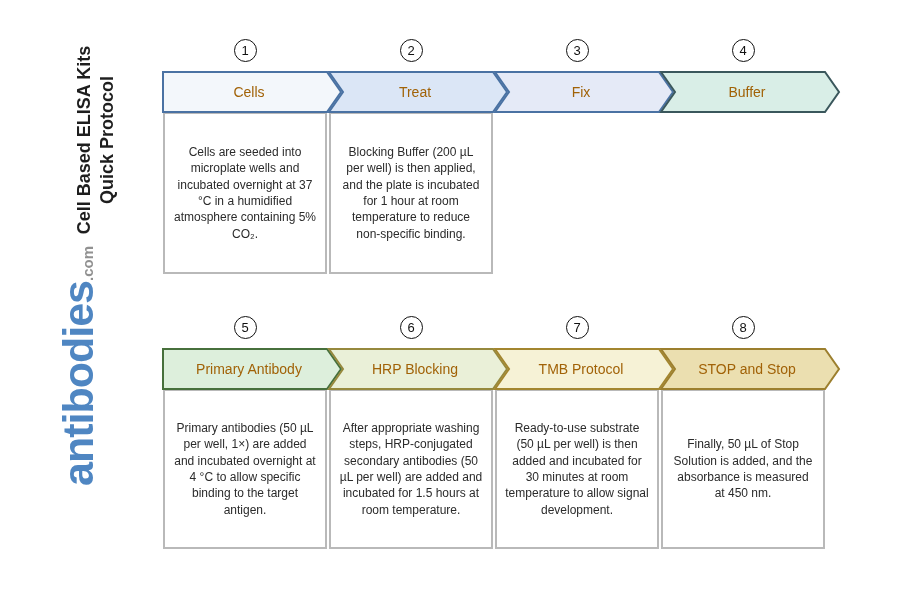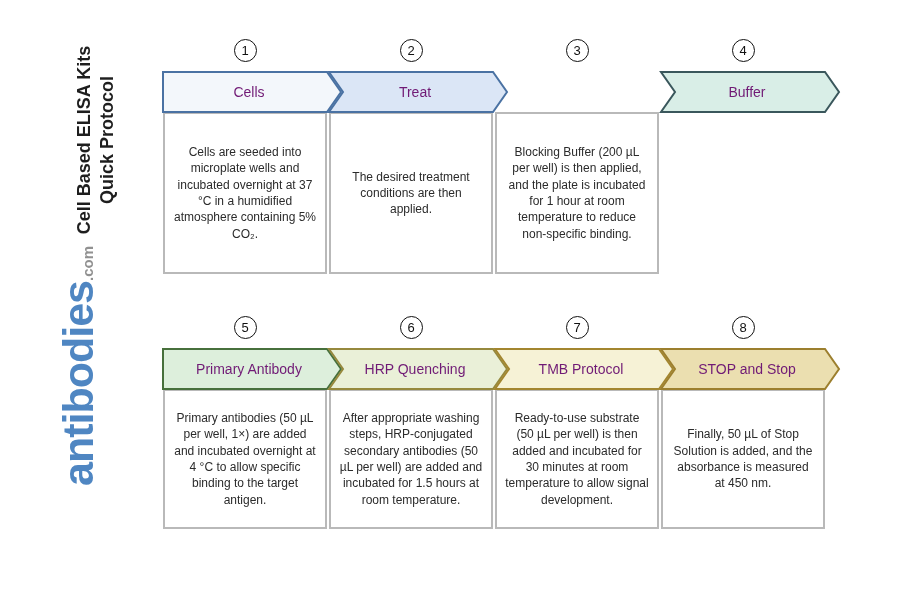--- a/index.html
+++ b/index.html
@@ -33,30 +33,30 @@
   }
   .arrows-row{position:relative;height:40px;margin-top:10px;}
   .arrow-cell{position:absolute;top:0;width:166px;height:40px;}
   .arrow-cell.c1{left:0;}   .arrow-cell.c2{left:166px;}
   .arrow-cell.c3{left:332px;}.arrow-cell.c4{left:498px;}
   .arrow-svg{position:absolute;left:0;top:-1px;overflow:visible;}
   .arrow-svg polygon{stroke-width:2;stroke-linejoin:miter;}
   .arrow-label{
     position:absolute;left:8px;top:0;width:158px;height:40px;
     display:flex;align-items:center;justify-content:center;
-    font-size:14px;color:#701a75;
+    font-size:14px;color:#a16207;
   }
   .boxes-row{display:flex;}
   .box-cell{
     box-sizing:border-box;width:164px;margin:0 1px;background:#ffffff;
     border:2px solid #b9b9b9;display:flex;align-items:center;justify-content:center;
     padding:6px 8px;
   }
   .r1 .box-cell{height:162px;}
-  .r2 .box-cell{height:140px;}
+  .r2 .box-cell{height:160px;}
   .desc{margin:0;font-size:12px;line-height:1.36;text-align:center;color:#2b2b2b;}
 </style>
 </head>
 <body>
 
 <div class="canvas">
 
   <div class="v-title">
     <div>Cell Based ELISA Kits</div>
     <div>Quick Protocol</div>
@@ -89,33 +89,36 @@
             <polygon points="1,1 165,1 179,21 165,41 1,41" fill="#f3f7fb" stroke="#4a72a3"></polygon>
           </svg>
           <div class="arrow-label">Cells</div>
         </div>
         <div class="arrow-cell c2">
           <svg class="arrow-svg" width="182" height="42">
             <polygon points="1,1 165,1 179,21 165,41 1,41 15,21" fill="#dbe6f6" stroke="#4a72a3"></polygon>
           </svg>
           <div class="arrow-label">Treat</div>
         </div>
+        <div class="arrow-cell c3">
+          <svg class="arrow-svg" width="182" height="42">
+            <polygon points="1,1 165,1 179,21 165,41 1,41 15,21" fill="#e5eaf7" stroke="#4a72a3"></polygon>
+          </svg>
+          <div class="arrow-label">Fix</div>
+        </div>
         <div class="arrow-cell c4">
           <svg class="arrow-svg" width="182" height="42">
             <polygon points="1,1 165,1 179,21 165,41 1,41 15,21" fill="#d9eee7" stroke="#3a575c"></polygon>
           </svg>
           <div class="arrow-label">Buffer</div>
         </div>
       </div>
       <div class="boxes-row">
         <div class="box-cell">
           <p class="desc">Cells are seeded into microplate wells and incubated overnight at 37 °C in a humidified atmosphere containing 5% CO₂.</p>
-        </div>
-        <div class="box-cell">
-          <p class="desc">The desired treatment conditions are then applied.</p>
         </div>
         <div class="box-cell">
           <p class="desc">Blocking Buffer (200 µL per well) is then applied, and the plate is incubated for 1 hour at room temperature to reduce non-specific binding.</p>
         </div>
       </div>
     </div>
 
     <div class="row-group row-group2 r2">
       <div class="circles-row">
         <div class="circle-cell">
@@ -135,21 +138,21 @@
         <div class="arrow-cell c1">
           <svg class="arrow-svg" width="182" height="42">
             <polygon points="1,1 165,1 179,21 165,41 1,41" fill="#ddefdc" stroke="#47703c"></polygon>
           </svg>
           <div class="arrow-label">Primary Antibody</div>
         </div>
         <div class="arrow-cell c2">
           <svg class="arrow-svg" width="182" height="42">
             <polygon points="1,1 165,1 179,21 165,41 1,41 15,21" fill="#eaf0d8" stroke="#96893d"></polygon>
           </svg>
-          <div class="arrow-label">HRP Quenching</div>
+          <div class="arrow-label">HRP Blocking</div>
         </div>
         <div class="arrow-cell c3">
           <svg class="arrow-svg" width="182" height="42">
             <polygon points="1,1 165,1 179,21 165,41 1,41 15,21" fill="#f6f2d6" stroke="#a3862f"></polygon>
           </svg>
           <div class="arrow-label">TMB Protocol</div>
         </div>
         <div class="arrow-cell c4">
           <svg class="arrow-svg" width="182" height="42">
             <polygon points="1,1 165,1 179,21 165,41 1,41 15,21" fill="#ebdfb0" stroke="#9c7f2e"></polygon>

